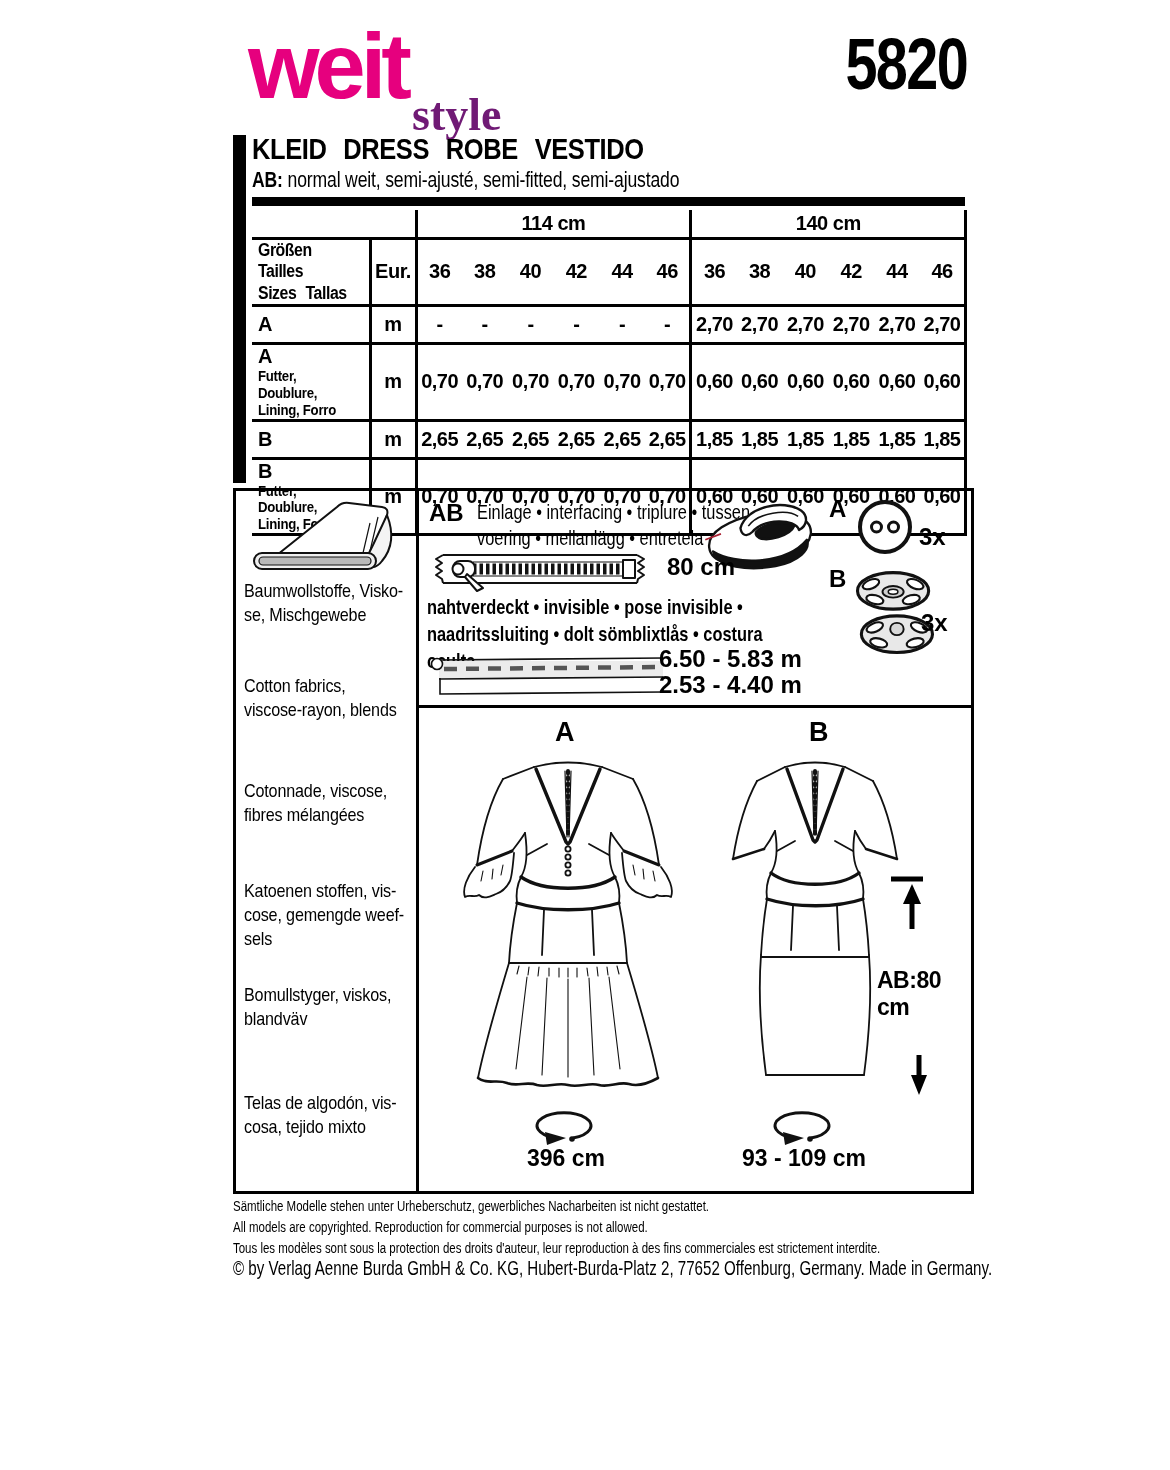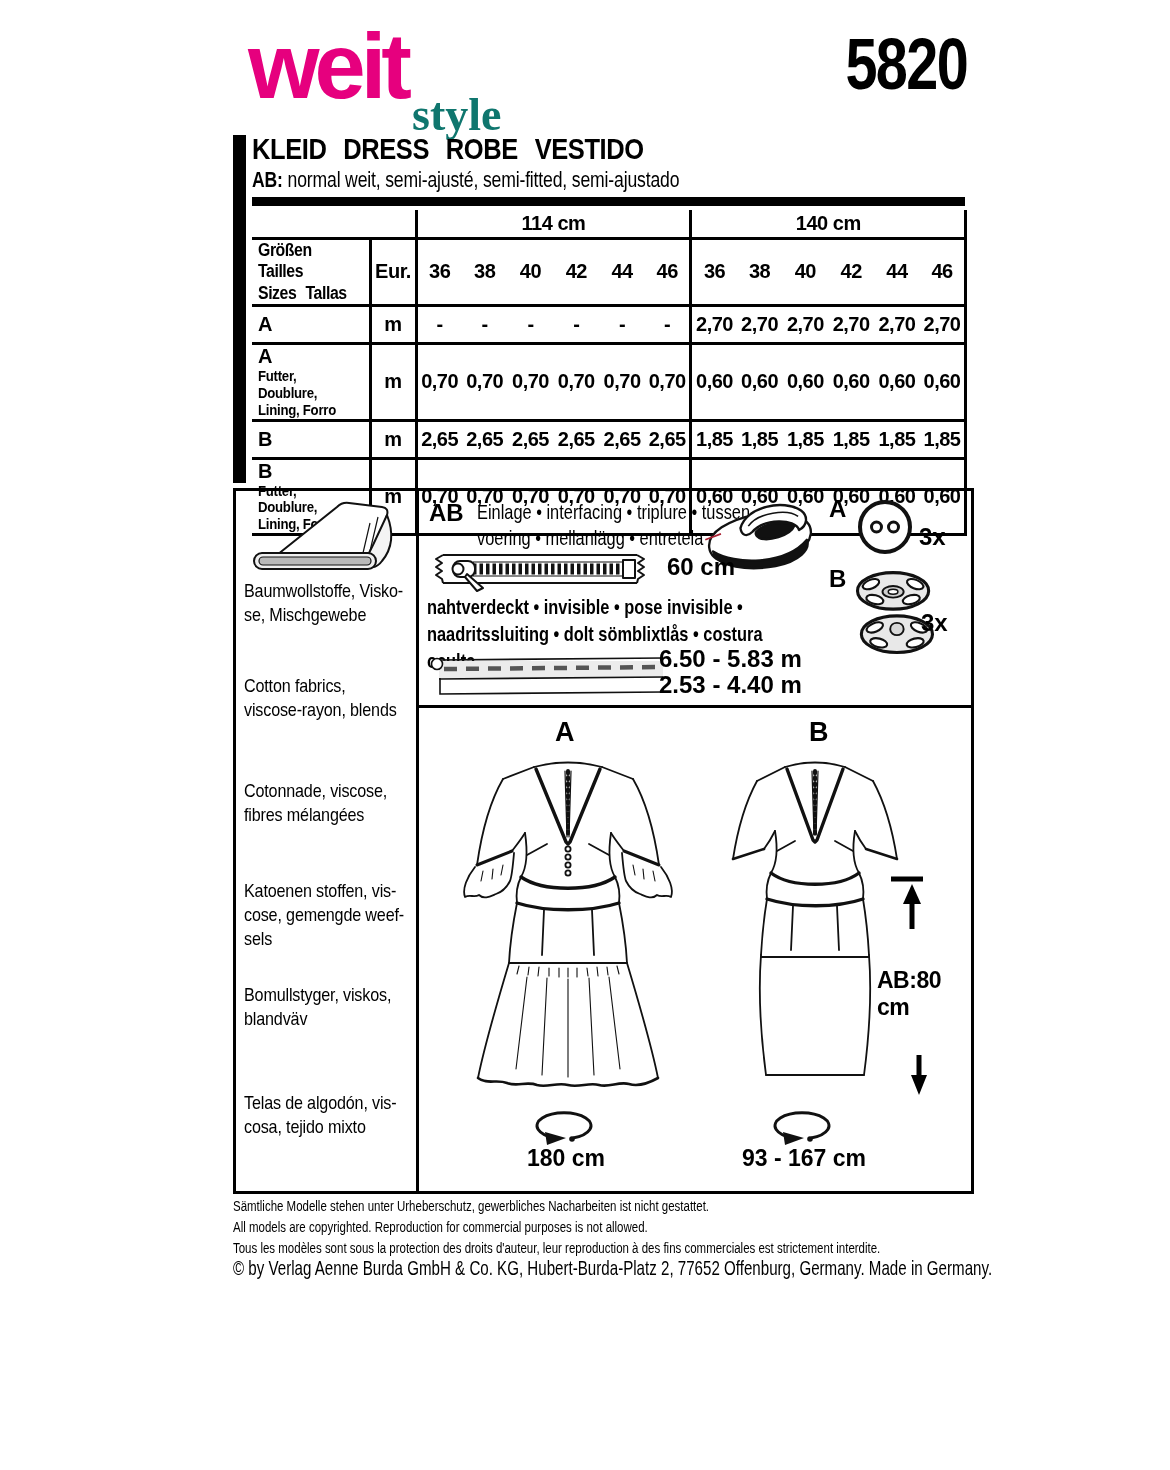--- a/index.html
+++ b/index.html
@@ -11,21 +11,21 @@
   .cx78{transform:scaleX(.78);transform-origin:0 0}
   .cx80{transform:scaleX(.80);transform-origin:0 0}
   .cx82{transform:scaleX(.82);transform-origin:0 0}
   .cx85{transform:scaleX(.85);transform-origin:0 0}
   .cx88{transform:scaleX(.88);transform-origin:0 0;display:inline-block}
 
   
   .logo-main{position:absolute;left:248px;top:20px;font-size:92px;font-weight:bold;
              color:#e6007e;letter-spacing:-5px;line-height:1}
   .logo-sub{position:absolute;left:412px;top:92px;font-family:"Liberation Serif",serif;
-            font-size:46px;font-weight:bold;color:#0f766e;line-height:1}
+            font-size:46px;font-weight:bold;color:#701a75;line-height:1}
   .pattern-number{position:absolute;right:203px;top:28px;font-size:72px;font-weight:bold;
             letter-spacing:-2px;line-height:1;transform:scaleX(.8);transform-origin:100% 0}
   .title{position:absolute;left:252px;top:132px;font-size:30px;font-weight:bold;
          word-spacing:12px;letter-spacing:-.5px;line-height:1.1}
   .subtitle{position:absolute;left:252px;top:167px;font-size:22px;letter-spacing:-.2px}
   .top-bar{position:absolute;left:252px;top:197px;width:713px;height:9px;background:#000}
   .left-bar{position:absolute;left:233px;top:135px;width:13px;height:348px;background:#000}
 
   
   .size-table{position:absolute;left:252px;top:210px;width:714px;border-collapse:collapse;
@@ -249,21 +249,21 @@
           <path d="M16,10 L9,14 L15,18 L9,22 L15,26 L9,30 L15,34 L16,38"></path>
           <path d="M210,10 L217,14 L211,18 L217,22 L211,26 L217,30 L211,34 L210,38"></path>
           <path d="M46,24 L198,24" stroke-width="11" stroke-dasharray="3.5,3"></path>
           <path d="M46,17 L198,17 M46,31 L198,31" stroke-width="1.2"></path>
           <rect x="196" y="15" width="12" height="18" fill="#fff"></rect>
           <rect x="26" y="16" width="22" height="16" rx="7" fill="#fff"></rect>
           <circle cx="31" cy="24" r="5.5" fill="#fff"></circle>
           <path d="M40,29 L56,43 L50,46 L38,32 Z" fill="#fff"></path>
         </g>
       </svg>
-      <div class="zip-len">60 cm</div>
+      <div class="zip-len">80 cm</div>
 
       <div class="invisible pre cx78">nahtverdeckt • invisible • pose invisible •
 naadritssluiting • dolt sömblixtlås • costura oculta</div>
 
       <svg class="trim" width="236" height="50" viewBox="0 0 236 50">
         <g stroke="#111" fill="none">
           <rect x="12" y="12" width="224" height="17" fill="#ececec" stroke="none"></rect>
           <path d="M12,11 L236,9" stroke-width="1.6"></path>
           <path d="M12,30 L236,28" stroke-width="1.6"></path>
           <path d="M17,20 L236,18" stroke="#555" stroke-width="4.5" stroke-dasharray="13,9"></path>
@@ -390,30 +390,30 @@
         </g>
       </svg>
 
       <svg class="hem-a" width="66" height="40" viewBox="0 0 66 40">
         <g fill="none" stroke="#111" stroke-width="3">
           <path d="M24,31 A27,13 0 1 1 42,31"></path>
           <polygon points="14,25 35,31 16,38" fill="#111" stroke="none"></polygon>
           <circle cx="41" cy="32" r="2.8" fill="#111" stroke="none"></circle>
         </g>
       </svg>
-      <div class="hem-a-text">180 cm</div>
+      <div class="hem-a-text">396 cm</div>
 
       <svg class="hem-b" width="66" height="40" viewBox="0 0 66 40">
         <g fill="none" stroke="#111" stroke-width="3">
           <path d="M24,31 A27,13 0 1 1 42,31"></path>
           <polygon points="14,25 35,31 16,38" fill="#111" stroke="none"></polygon>
           <circle cx="41" cy="32" r="2.8" fill="#111" stroke="none"></circle>
         </g>
       </svg>
-      <div class="hem-b-text">93 - 167 cm</div>
+      <div class="hem-b-text">93 - 109 cm</div>
     </div>
   </div>
 
   <div class="foot-small fl1 cx82">Sämtliche Modelle stehen unter Urheberschutz, gewerbliches Nacharbeiten ist nicht gestattet.</div>
   <div class="foot-small fl2 cx82">All models are copyrighted. Reproduction for commercial purposes is not allowed.</div>
   <div class="foot-small fl3 cx82">Tous les modèles sont sous la protection des droits d'auteur, leur reproduction à des fins commerciales est strictement interdite.</div>
   <div class="foot-copy cx72">© by Verlag Aenne Burda GmbH &amp; Co. KG, Hubert-Burda-Platz 2, 77652 Offenburg, Germany. Made in Germany.</div>
 
 </div>
 

